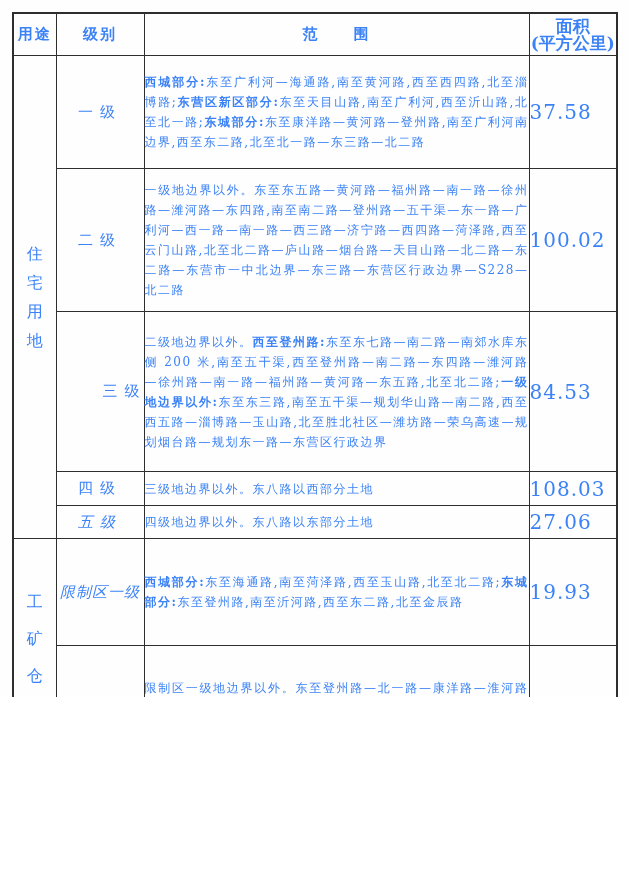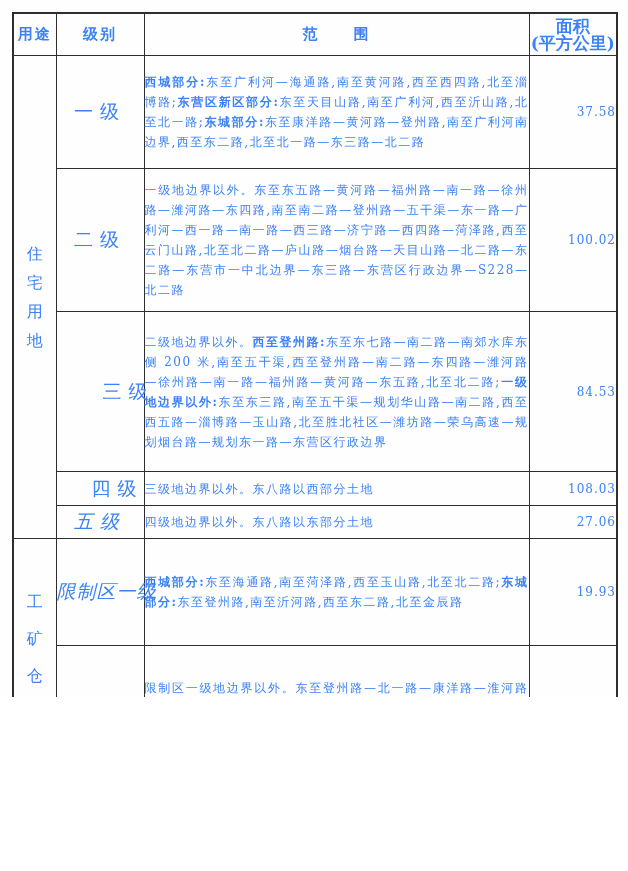--- a/index.html
+++ b/index.html
@@ -50,40 +50,40 @@
     display: flex;
     flex-direction: column;
     align-items: center;
     justify-content: center;
     font-size: 16px;
     line-height: 16px;
   }
   .level-cell {
     text-align: center;
     vertical-align: middle;
-    font-size: 19px;
+    font-size: 15px;
     white-space: nowrap;
   }
   .range-cell {
     font-size: 12px;
     line-height: 20px;
     letter-spacing: 1.5px;
     text-align: justify;
     text-justify: inter-character;
     word-break: break-all;
     vertical-align: middle;
     padding: 6px 10px;
   }
   .range-cell .seg-bold {
     font-weight: bold;
   }
   .area-cell {
-    text-align: right;
+    text-align: left;
     vertical-align: middle;
-    font-size: 12px;
+    font-size: 20px;
     letter-spacing: 1px;
   }
 </style>
 </head>
 <body>
 
 <div class="page">
   <table class="grade-table">
     <colgroup>
       <col style="width:43px">
@@ -120,21 +120,21 @@
           <td class="level-cell" style="letter-spacing: 7px;">二级</td>
           <td class="range-cell"><span class="seg-normal">一级地边界以外。东至东五路—黄河路—福州路—南一路—徐州路—潍河路—东四路,南至南二路—登州路—五干渠—东一路—广利河—西一路—南一路—西三路—济宁路—西四路—菏泽路,西至云门山路,北至北二路—庐山路—烟台路—天目山路—北二路—东二路—东营市一中北边界—东三路—东营区行政边界—S228—北二路</span></td>
           <td class="area-cell">100.02</td>
         </tr>
         <tr style="height: 160px;">
           <td class="level-cell" style="letter-spacing: 7px; padding-left: 46px;">三级</td>
           <td class="range-cell"><span class="seg-normal">二级地边界以外。</span><span class="seg-bold">西至登州路:</span><span class="seg-normal">东至东七路—南二路—南郊水库东侧 200 米,南至五干渠,西至登州路—南二路—东四路—潍河路—徐州路—南一路—福州路—黄河路—东五路,北至北二路;</span><span class="seg-bold">一级地边界以外:</span><span class="seg-normal">东至东三路,南至五干渠—规划华山路—南二路,西至西五路—淄博路—玉山路,北至胜北社区—潍坊路—荣乌高速—规划烟台路—规划东一路—东营区行政边界</span></td>
           <td class="area-cell">84.53</td>
         </tr>
         <tr style="height: 34px;">
-          <td class="level-cell" style="letter-spacing: 7px; text-align: right;">四级</td>
+          <td class="level-cell" style="letter-spacing: 7px;">四级</td>
           <td class="range-cell"><span class="seg-normal">三级地边界以外。东八路以西部分土地</span></td>
           <td class="area-cell">108.03</td>
         </tr>
         <tr style="height: 33px;">
           <td class="level-cell" style="letter-spacing: 7px; font-style: italic;">五级</td>
           <td class="range-cell"><span class="seg-normal">四级地边界以外。东八路以东部分土地</span></td>
           <td class="area-cell">27.06</td>
         </tr>
         <tr style="height: 107px;">
           <td class="use-cell" rowspan="2">

